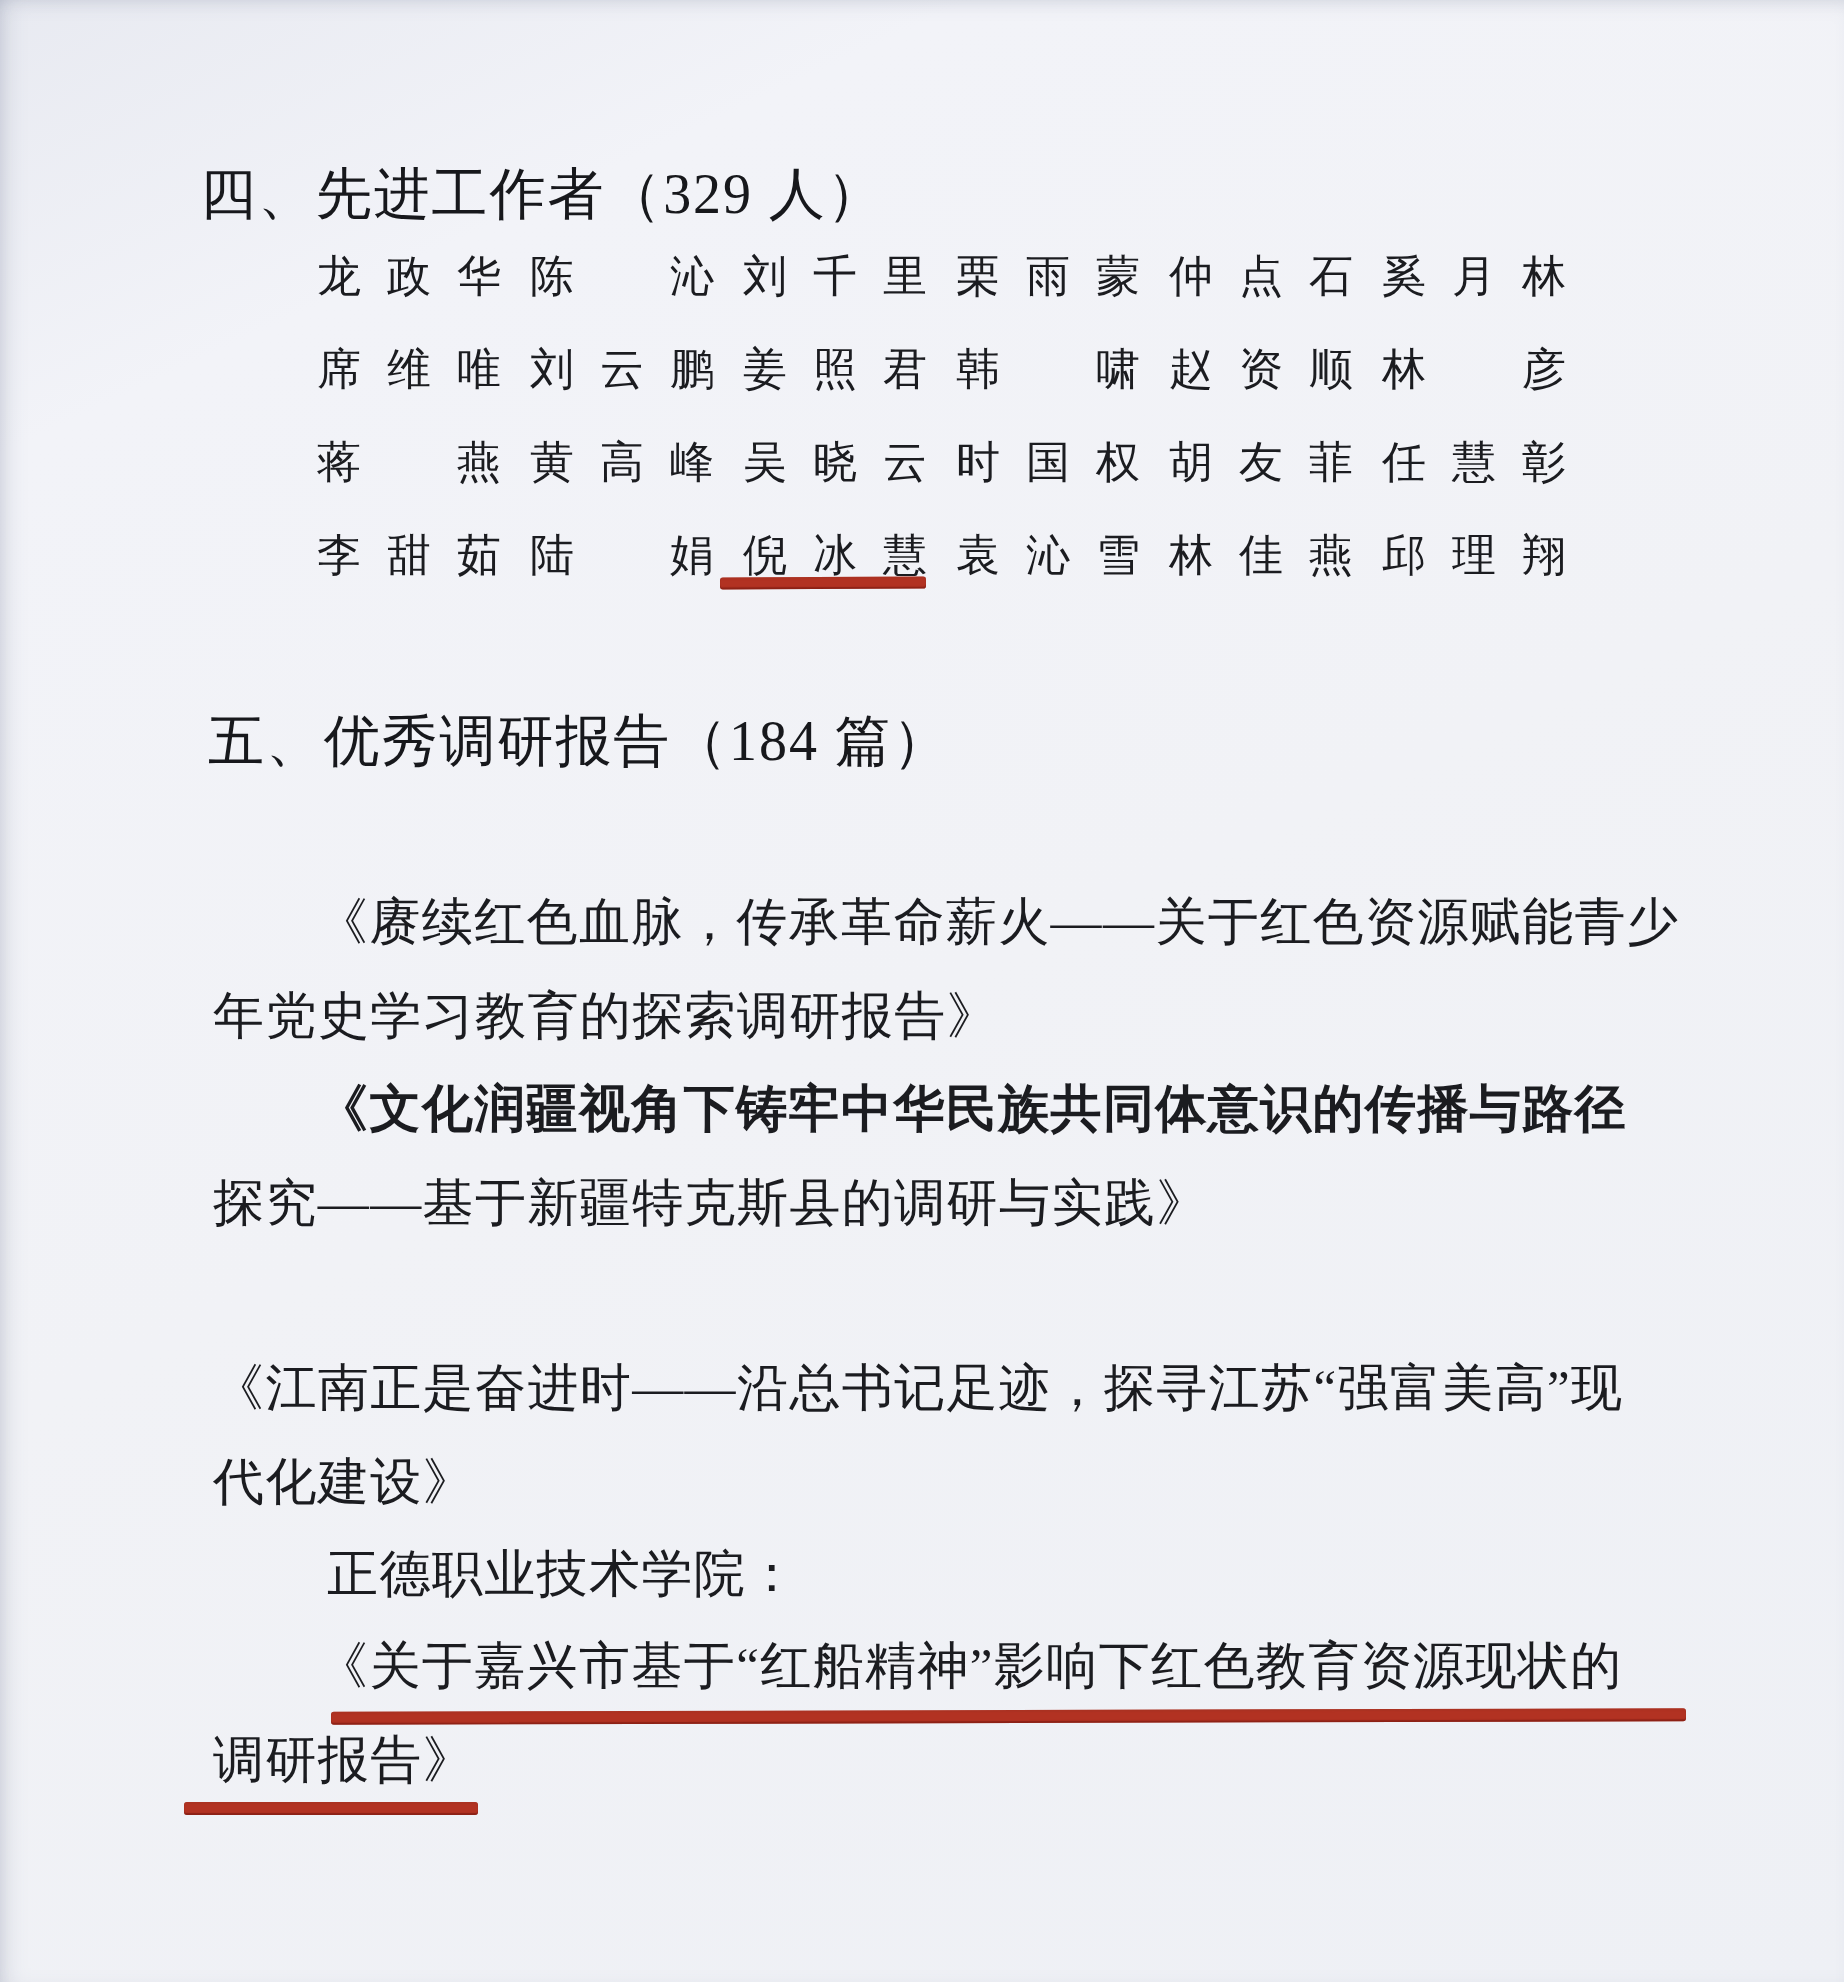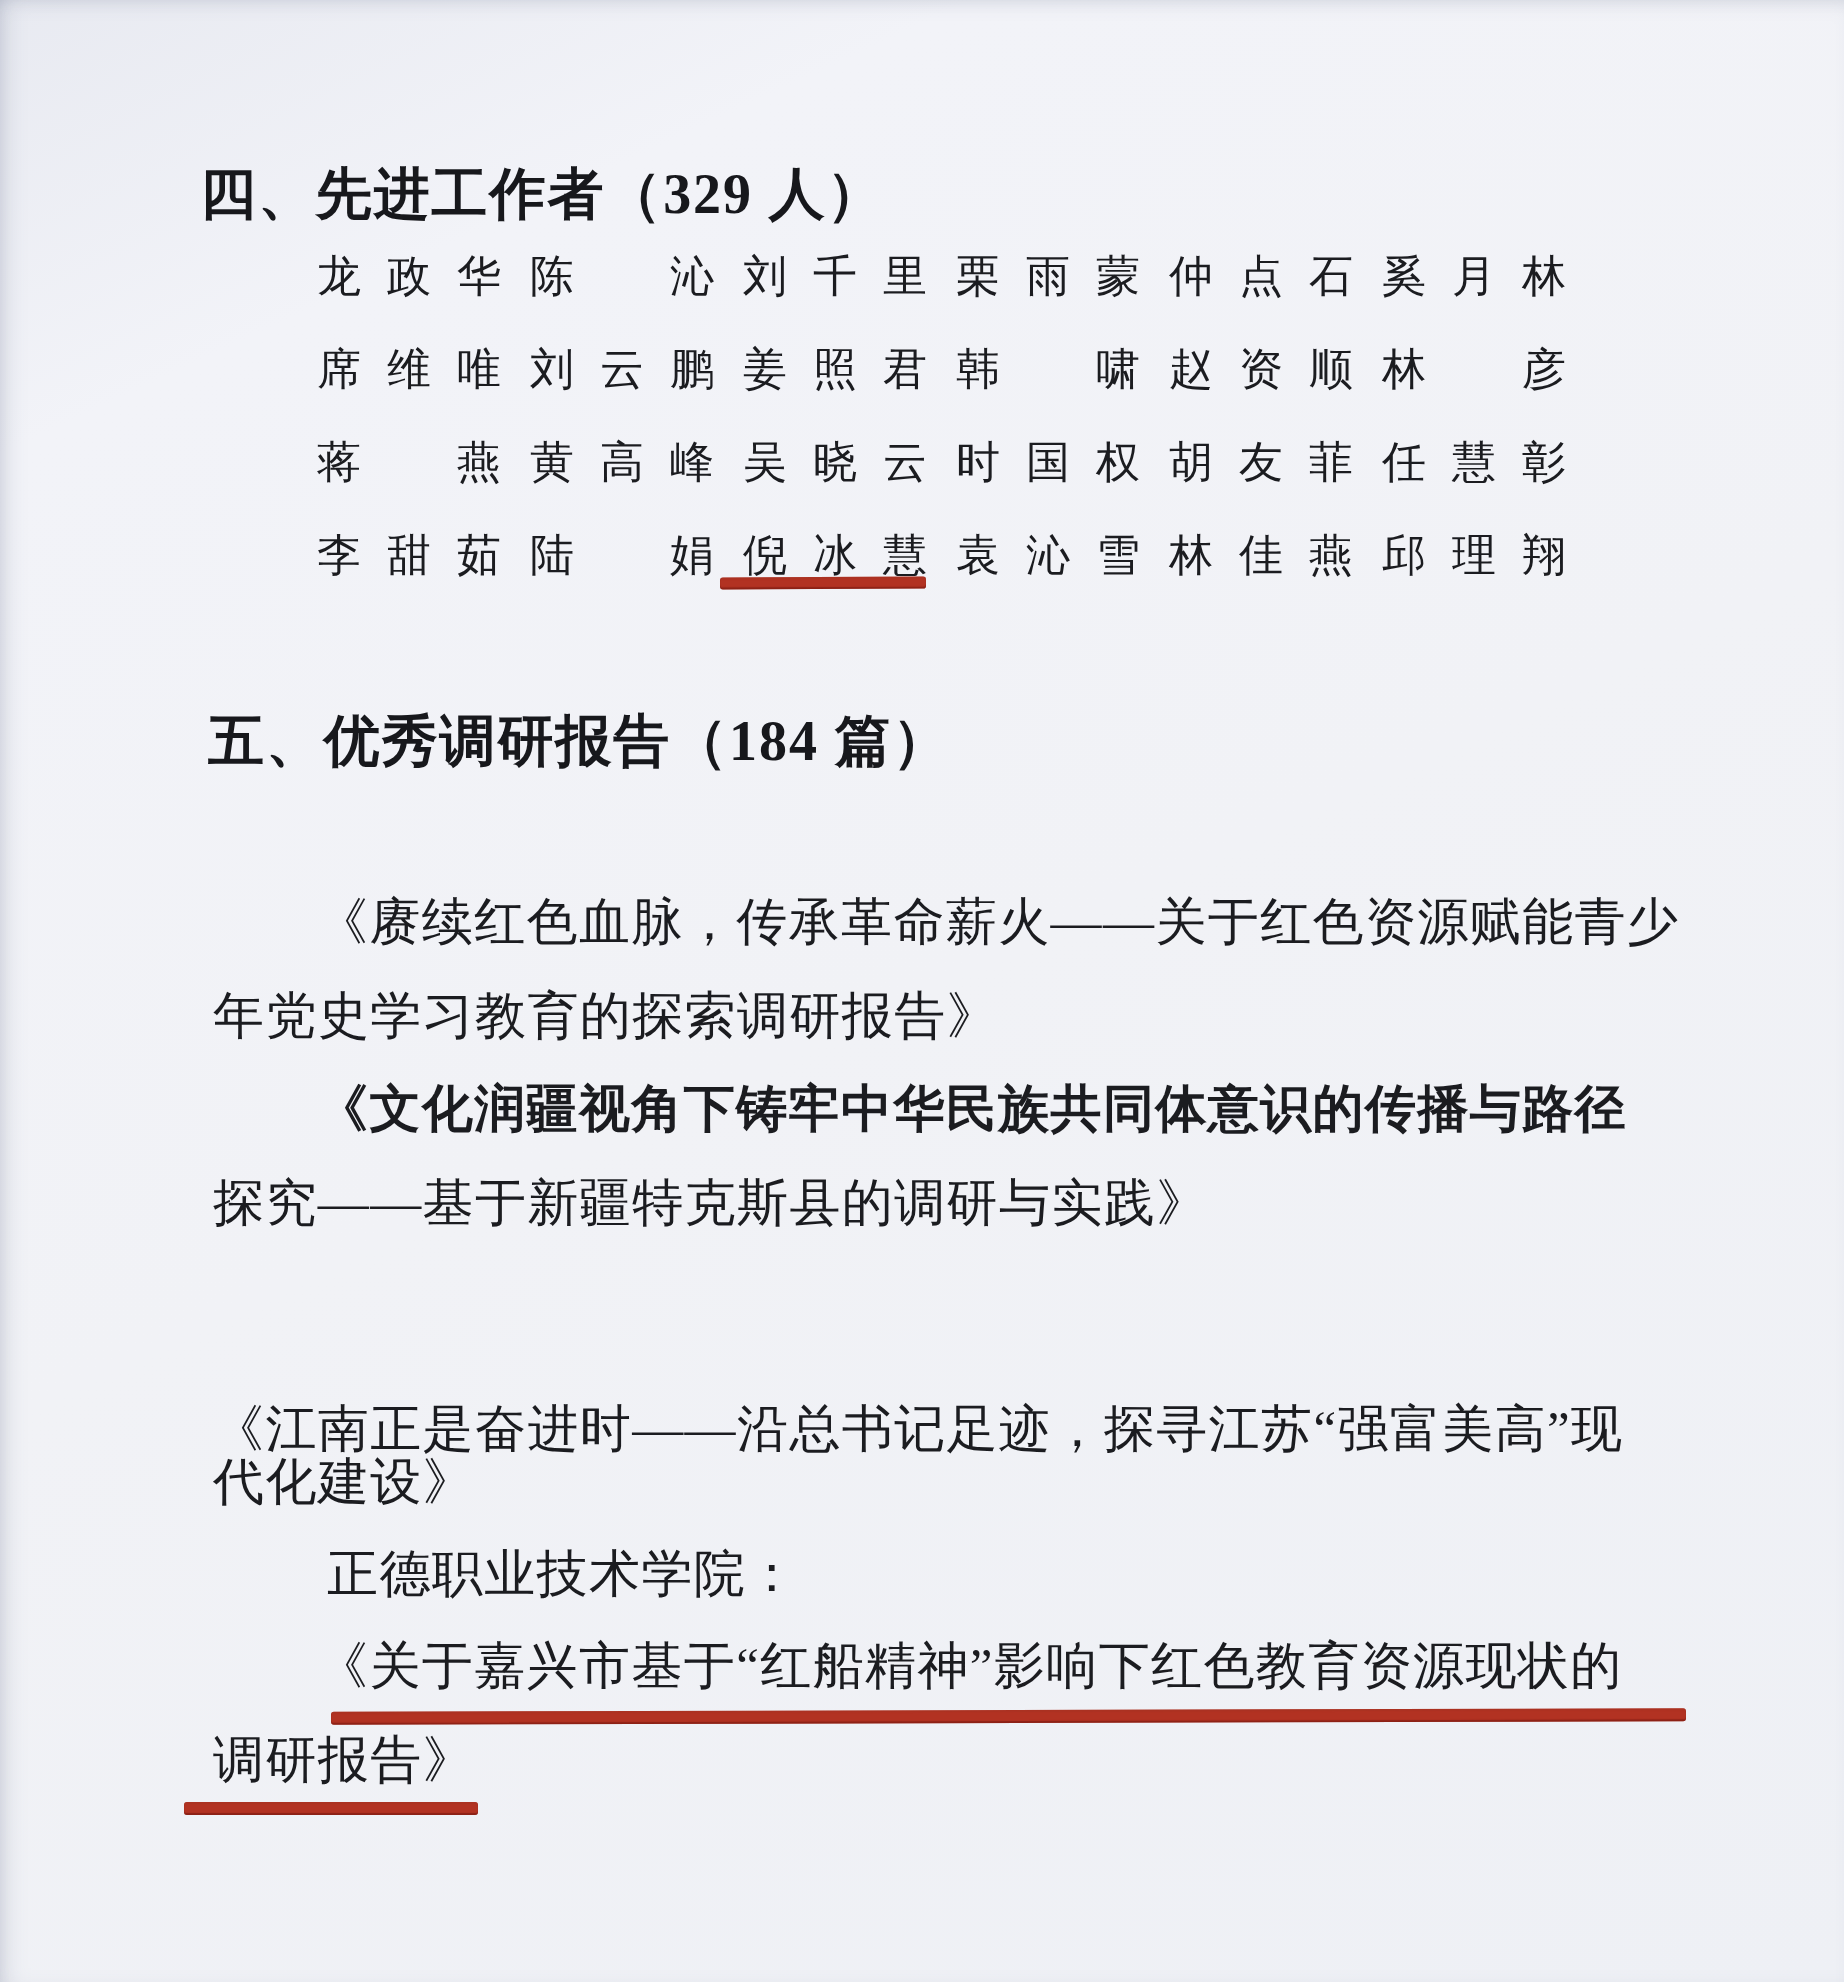--- a/index.html
+++ b/index.html
@@ -10,21 +10,21 @@
     overflow:hidden;
   }
   .page{
     position:relative;width:1845px;height:1983px;
     background:linear-gradient(155deg,#e8eaf1 0%,#f2f3f8 16%,#f1f2f6 50%,#eef0f5 100%);
     box-shadow:inset 15.4px 0 29px -19px rgba(90,100,130,.38),
                inset 0 11.5px 23px -15.4px rgba(90,100,130,.28);
   }
   .heading{
     position:absolute;
-    font-size:56px;font-weight:bold;letter-spacing:1.9px;white-space:nowrap;
+    font-size:56px;font-weight:normal;letter-spacing:1.9px;white-space:nowrap;
     color:#17181c;
     text-align:center;
   }
   .name-row{position:absolute;left:317px;display:flex;}
   .name-cell{
     width:184px;margin-right:29px;
     font-size:44px;line-height:1.15;
     text-align:justify;text-align-last:justify;
     color:#1b1c20;
   }
@@ -84,21 +84,21 @@
   </div>
 
   <div class="redline slight-tilt" style="left:720px;top:577px;width:206px;height:11.5px;"></div>
 
   <div class="heading" style="left:208px;top:704px;">五、优秀调研报告（184 篇）</div>
 
   <div class="report-line" style="left:317px;top:892px;">《赓续红色血脉，传承革命薪火——关于红色资源赋能青少</div>
   <div class="report-line" style="left:213px;top:986px;">年党史学习教育的探索调研报告》</div>
   <div class="report-line" style="left:317px;top:1079px;font-weight:bold;">《文化润疆视角下铸牢中华民族共同体意识的传播与路径</div>
   <div class="report-line" style="left:213px;top:1173px;">探究——基于新疆特克斯县的调研与实践》</div>
-  <div class="report-line" style="left:213px;top:1358px;margin-top:41px;">《江南正是奋进时——沿总书记足迹，探寻江苏“强富美高”现</div>
+  <div class="report-line" style="left:213px;top:1358px;">《江南正是奋进时——沿总书记足迹，探寻江苏“强富美高”现</div>
   <div class="report-line" style="left:213px;top:1452px;">代化建设》</div>
   <div class="report-line" style="left:327px;top:1544px;">正德职业技术学院：</div>
   <div class="report-line" style="left:317px;top:1636px;">《关于嘉兴市基于“红船精神”影响下红色教育资源现状的</div>
   <div class="report-line" style="left:213px;top:1730px;">调研报告》</div>
 
   <div class="redline" style="left:331px;top:1710px;width:1355px;height:13.4px;transform:rotate(-0.15deg);"></div>
   <div class="redline" style="left:184px;top:1802px;width:294px;height:13.4px;"></div>
 
 </div>
 

